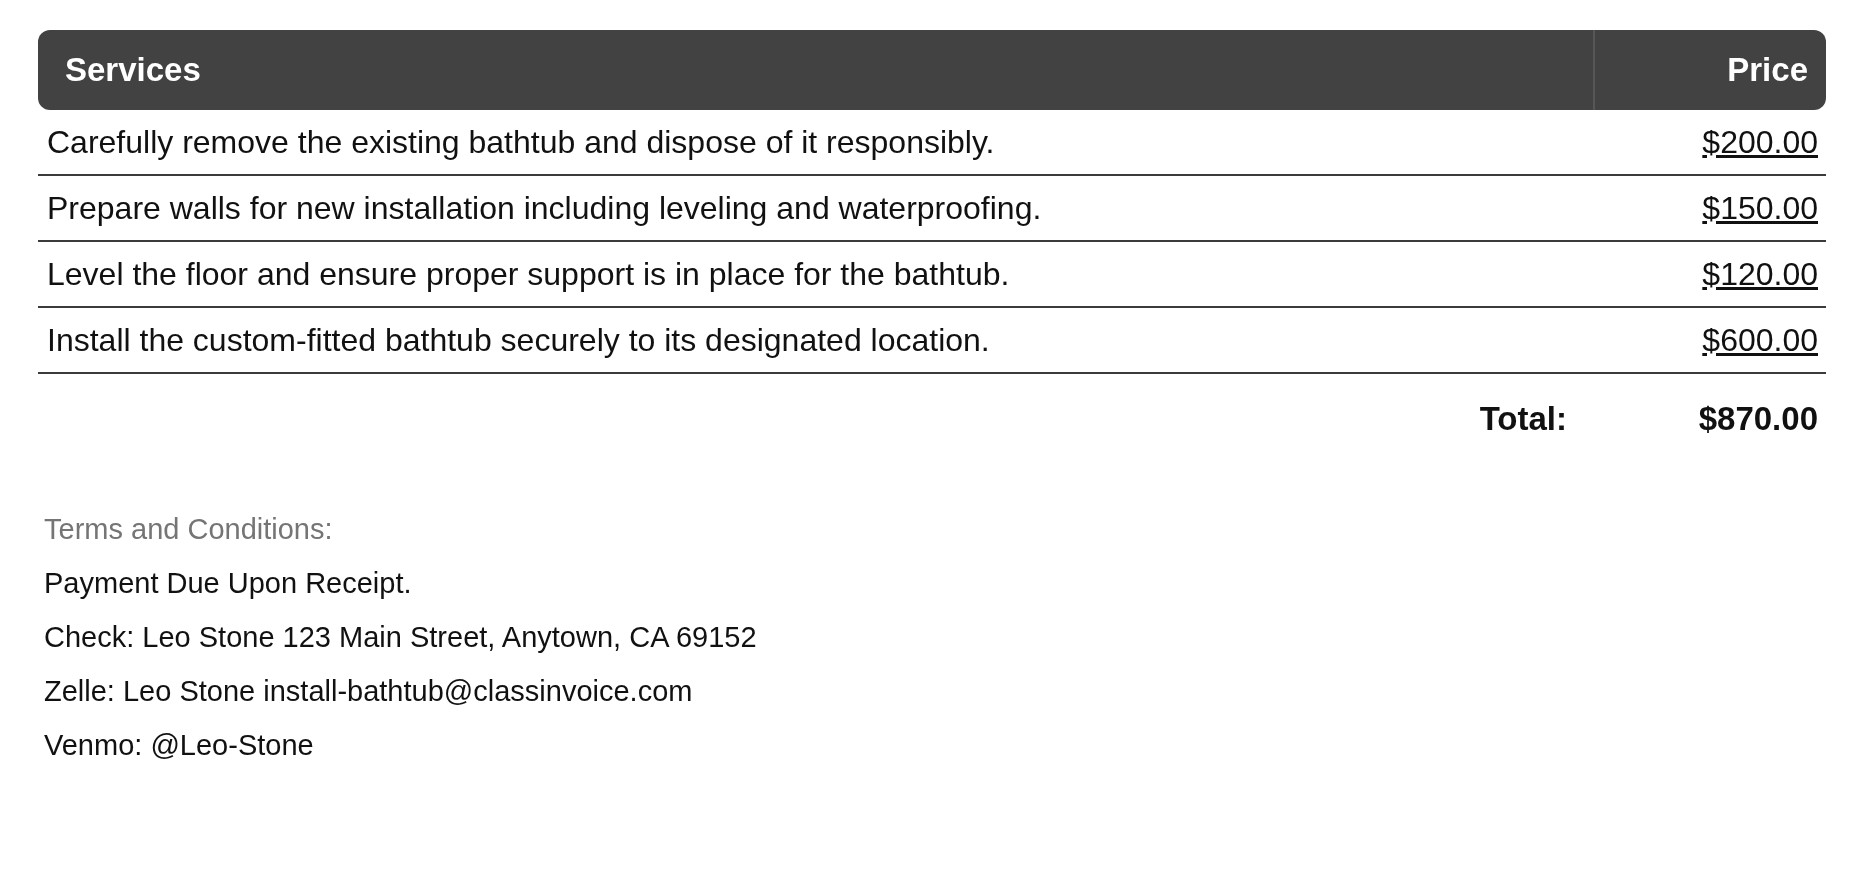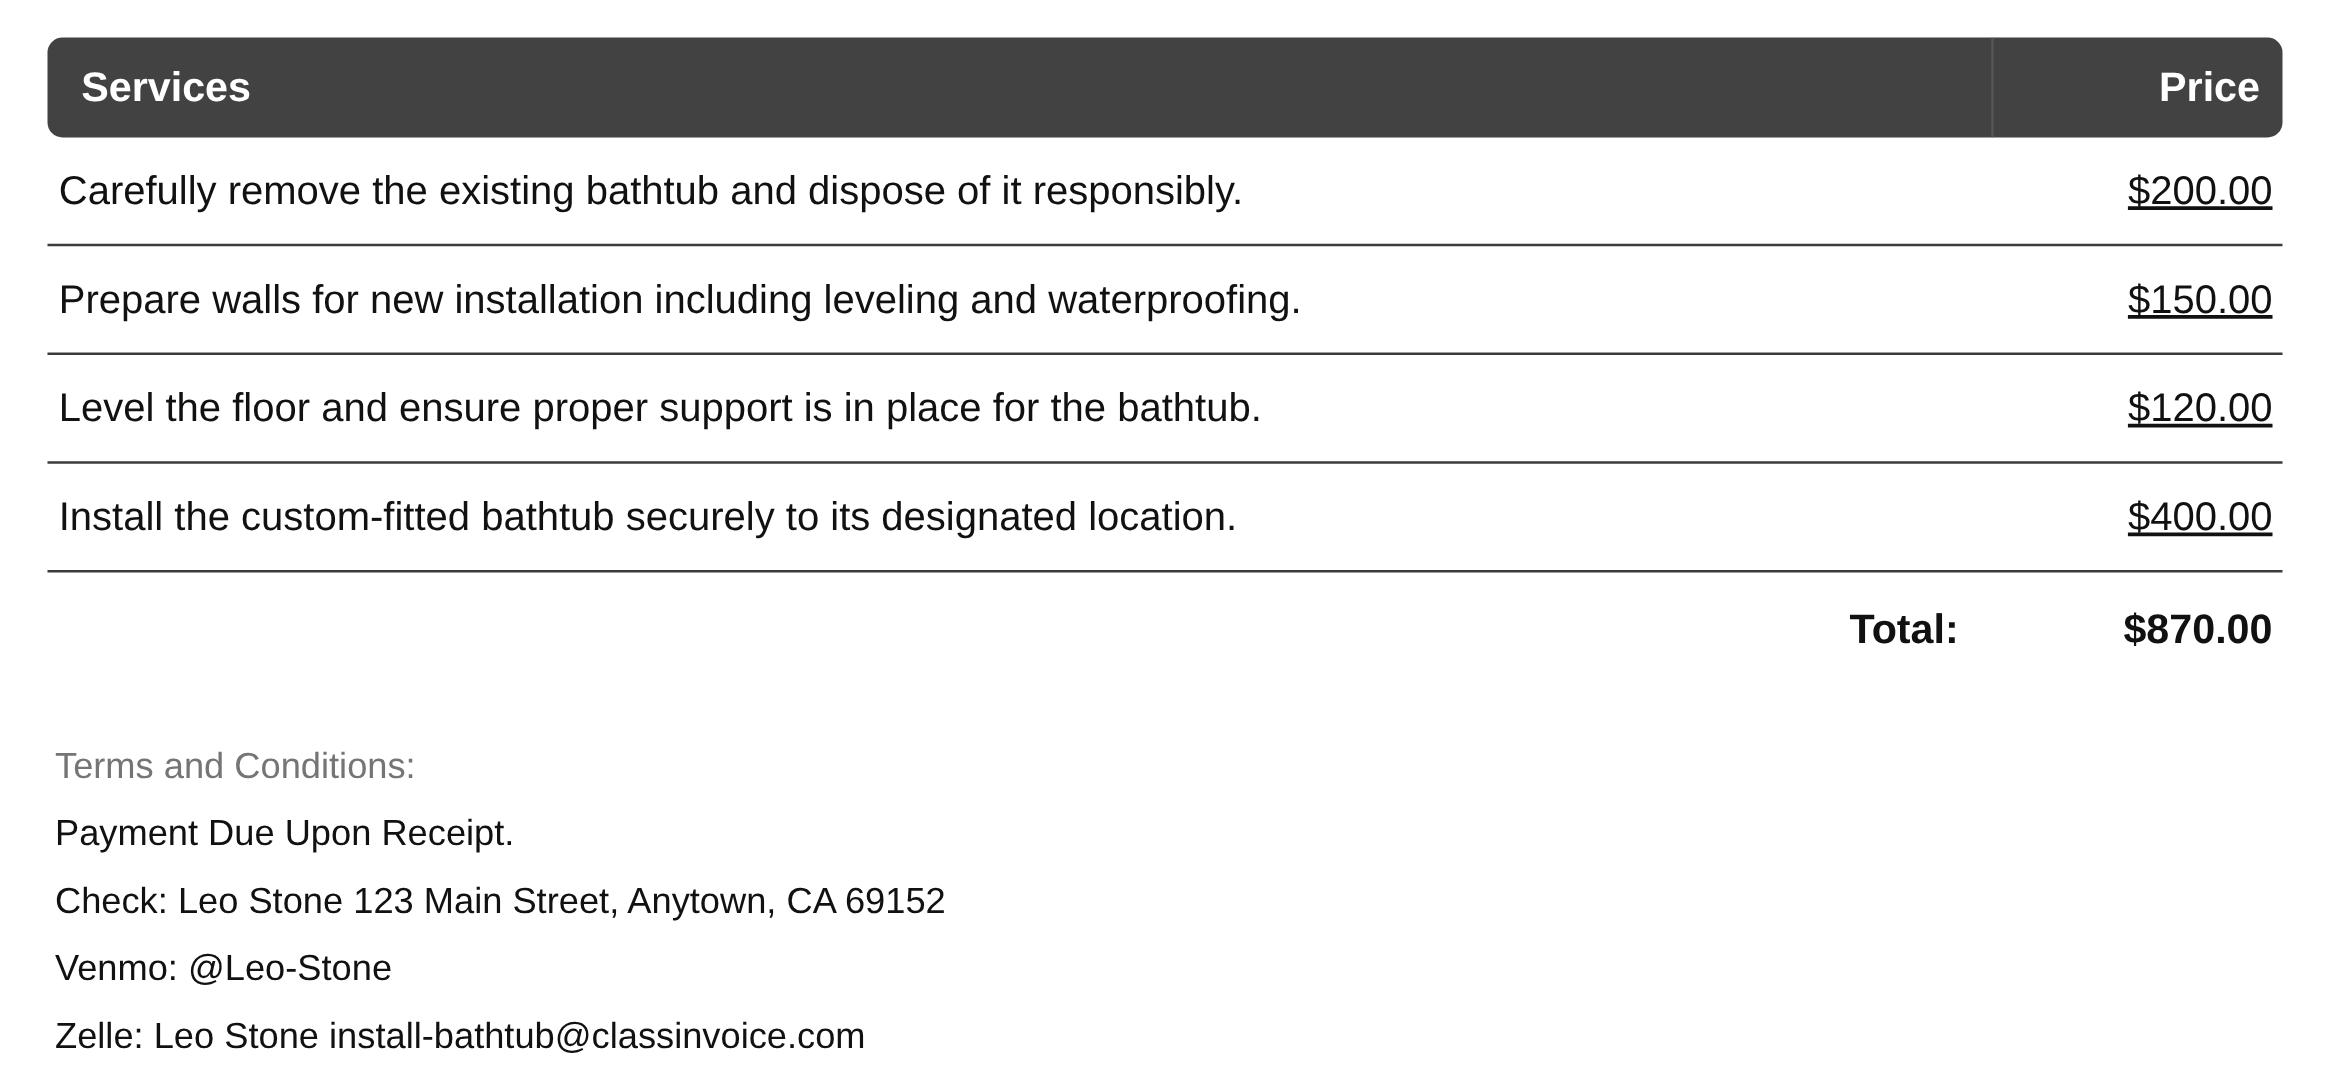--- a/index.html
+++ b/index.html
@@ -40,21 +40,21 @@
   .th-price {
     width: 231px;
     display: flex;
     align-items: center;
     justify-content: flex-end;
     padding-right: 18px;
   }
   .table-row {
     display: flex;
     align-items: center;
-    height: 87px;
+    height: 66px;
     font-size: 32px;
     border-bottom: 2px solid var(--row-divider, #3b3b3b);
   }
   .td-service {
     flex: 1;
     padding-left: 9px;
   }
   .td-price {
     width: 240px;
     text-align: right;
@@ -114,31 +114,31 @@
       <div class="td-price">$150.00</div>
     </div>
 
     <div class="table-row">
       <div class="td-service">Level the floor and ensure proper support is in place for the bathtub.</div>
       <div class="td-price">$120.00</div>
     </div>
 
     <div class="table-row">
       <div class="td-service">Install the custom-fitted bathtub securely to its designated location.</div>
-      <div class="td-price">$400.00</div>
+      <div class="td-price">$600.00</div>
     </div>
 
     <div class="total-row">
       <div class="total-label">Total:</div>
       <div class="total-value">$870.00</div>
     </div>
 
   </div>
 
   <div class="terms">
     <div class="terms-heading">Terms and Conditions:</div>
     <div class="terms-line">Payment Due Upon Receipt.</div>
     <div class="terms-line">Check: Leo Stone 123 Main Street, Anytown, CA 69152</div>
+    <div class="terms-line">Zelle: Leo Stone install-bathtub@classinvoice.com</div>
     <div class="terms-line">Venmo: @Leo-Stone</div>
-    <div class="terms-line">Zelle: Leo Stone install-bathtub@classinvoice.com</div>
   </div>
 
 </div>
 
 </body></html>

